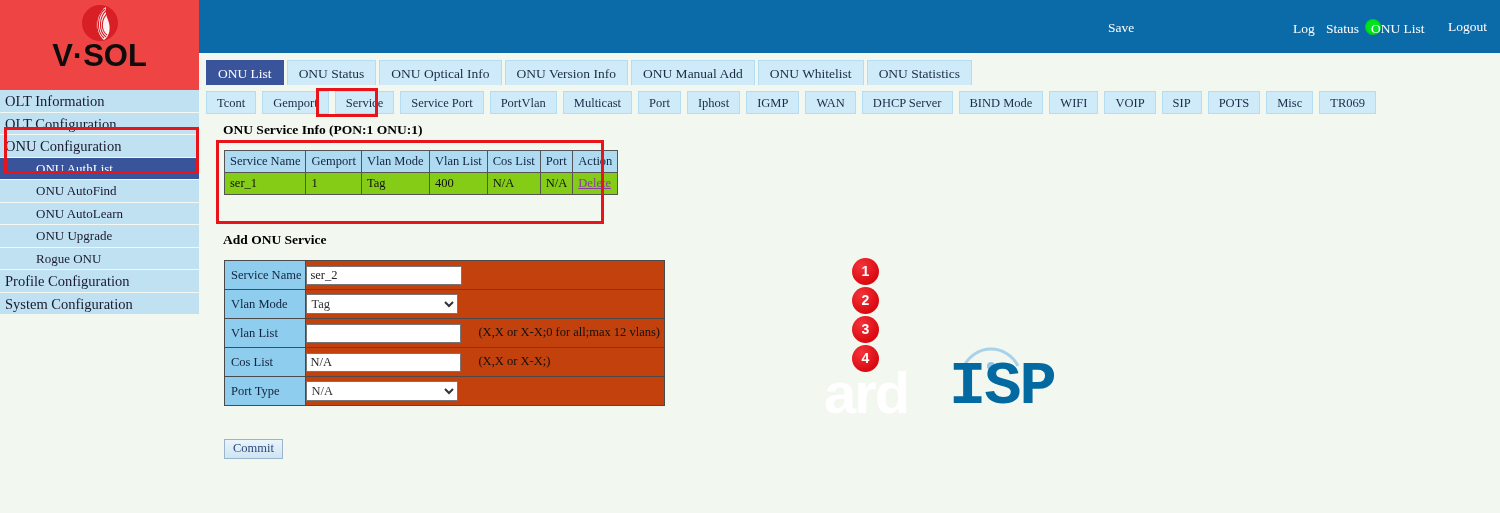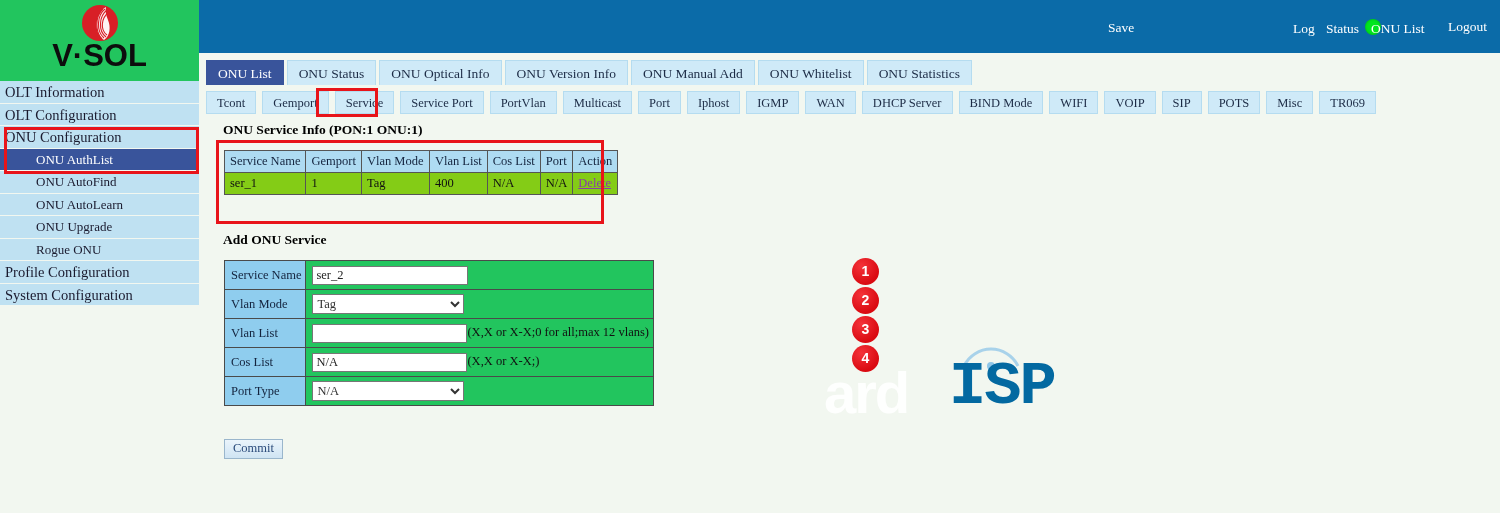--- a/index.html
+++ b/index.html
@@ -17,22 +17,22 @@
     background: #f2f7f0;
   }
 
   
   #sidebar {
     position: absolute; left: 0; top: 0;
     width: 199px; height: 513px;
     background: #f2f7f0;
   }
   #logo-area {
-    width: 199px; height: 81px;
-    background: #22c55e;
+    width: 199px; height: 90px;
+    background: #ef4444;
     position: relative;
   }
   #logo-mark {
     position: absolute; left: 50%; top: 3px;
     transform: translateX(-50%);
     width: 40px; height: 40px;
   }
   #logo-text {
     position: absolute; left: 0; top: 38px;
     width: 199px; text-align: center;
@@ -199,22 +199,22 @@
     color: #13233d;
     vertical-align: middle;
   }
   #add-table td.lbl {
     background: #8fcdee;
     width: 80px;
     padding-left: 6px;
     white-space: nowrap;
   }
   #add-table td.fld {
-    background: #22c55e;
-    padding-left: 6px;
+    background: #c2410c;
+    padding-left: 0;
     white-space: nowrap;
   }
   #add-table input[type=text] {
     height: 19px;
     border: 1px solid #767676;
     background: #ffffff;
     font-family: "Liberation Serif", serif;
     font-size: 12.5px;
     color: #222222;
     padding: 0 3px;
@@ -228,21 +228,21 @@
     font-size: 12.5px;
     color: #333333;
     vertical-align: middle;
   }
   .w-sn   { width: 156px; }
   .w-sel  { width: 152px; }
   .w-vlan { width: 155px; }
   .hint {
     font-size: 12.5px;
     color: #111111;
-    margin-left: 0px;
+    margin-left: 17px;
   }
   #commit-btn {
     position: absolute; left: 25px; top: 325px;
     height: 20px;
     padding: 1px 8px 2px 8px;
     background: linear-gradient(#eaf4fb, #cfe4f3);
     border: 1px solid #9ab6cc;
     color: #2a4a7a;
     font-family: "Liberation Serif", serif;
     font-size: 12.5px;

